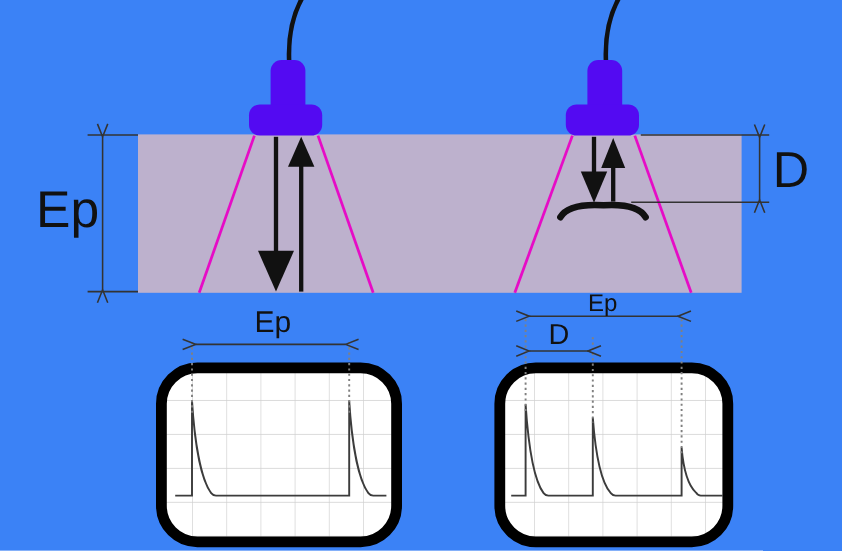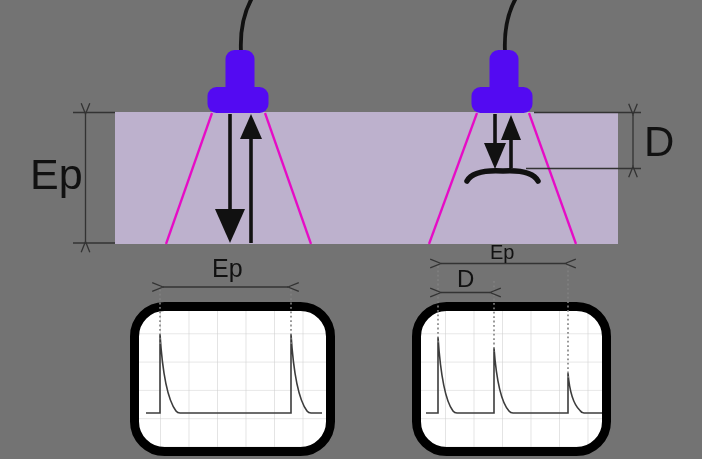--- a/index.html
+++ b/index.html
@@ -1,16 +1,16 @@
 <!DOCTYPE html>
 <html><head>
 <meta charset="utf-8">
 <style>
   html,body{margin:0;padding:0;background:#fff;}
-  #canvas{position:relative;width:702px;height:459px;background:#737373;overflow:hidden;
+  #canvas{position:relative;width:702px;height:459px;background:#3b82f6;overflow:hidden;
           font-family:"Liberation Sans", sans-serif;}
   svg text{font-family:"Liberation Sans", sans-serif;fill:#111;}
   .biglabel{font-size:43px;}
   .bigd{font-size:42px;}
   .scopelabel{font-size:25px;}
   .scopelabel-sm{font-size:20px;}
   .scopelabel-d{font-size:24px;}
 </style>
 </head>
 <body>

